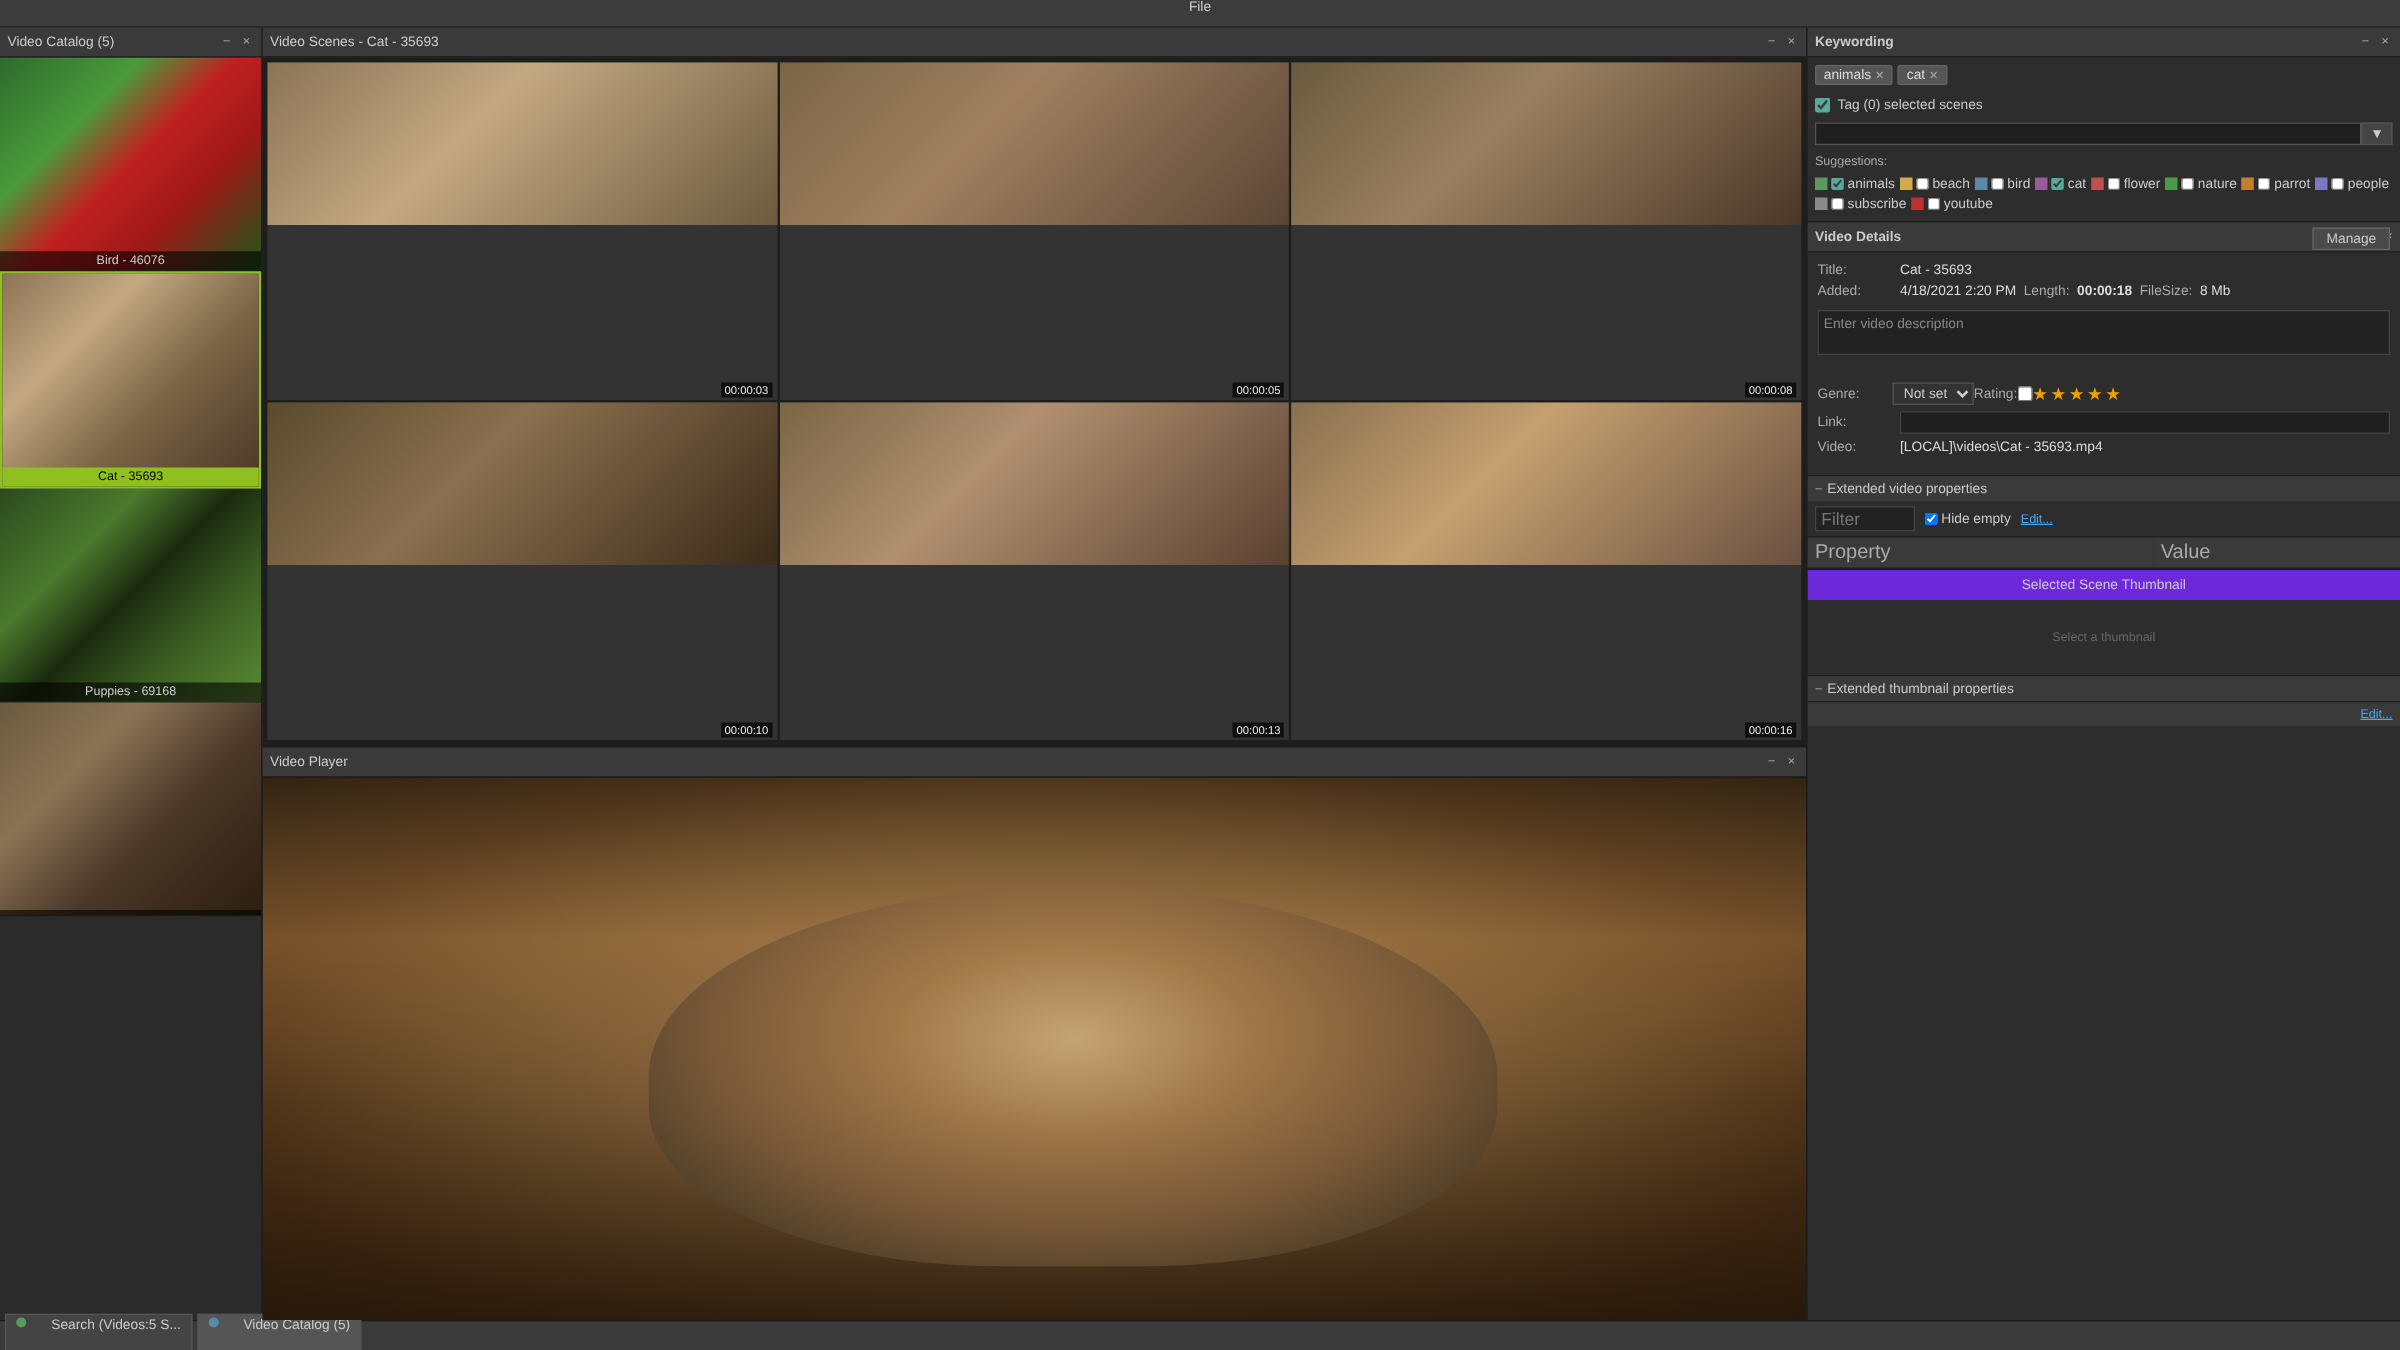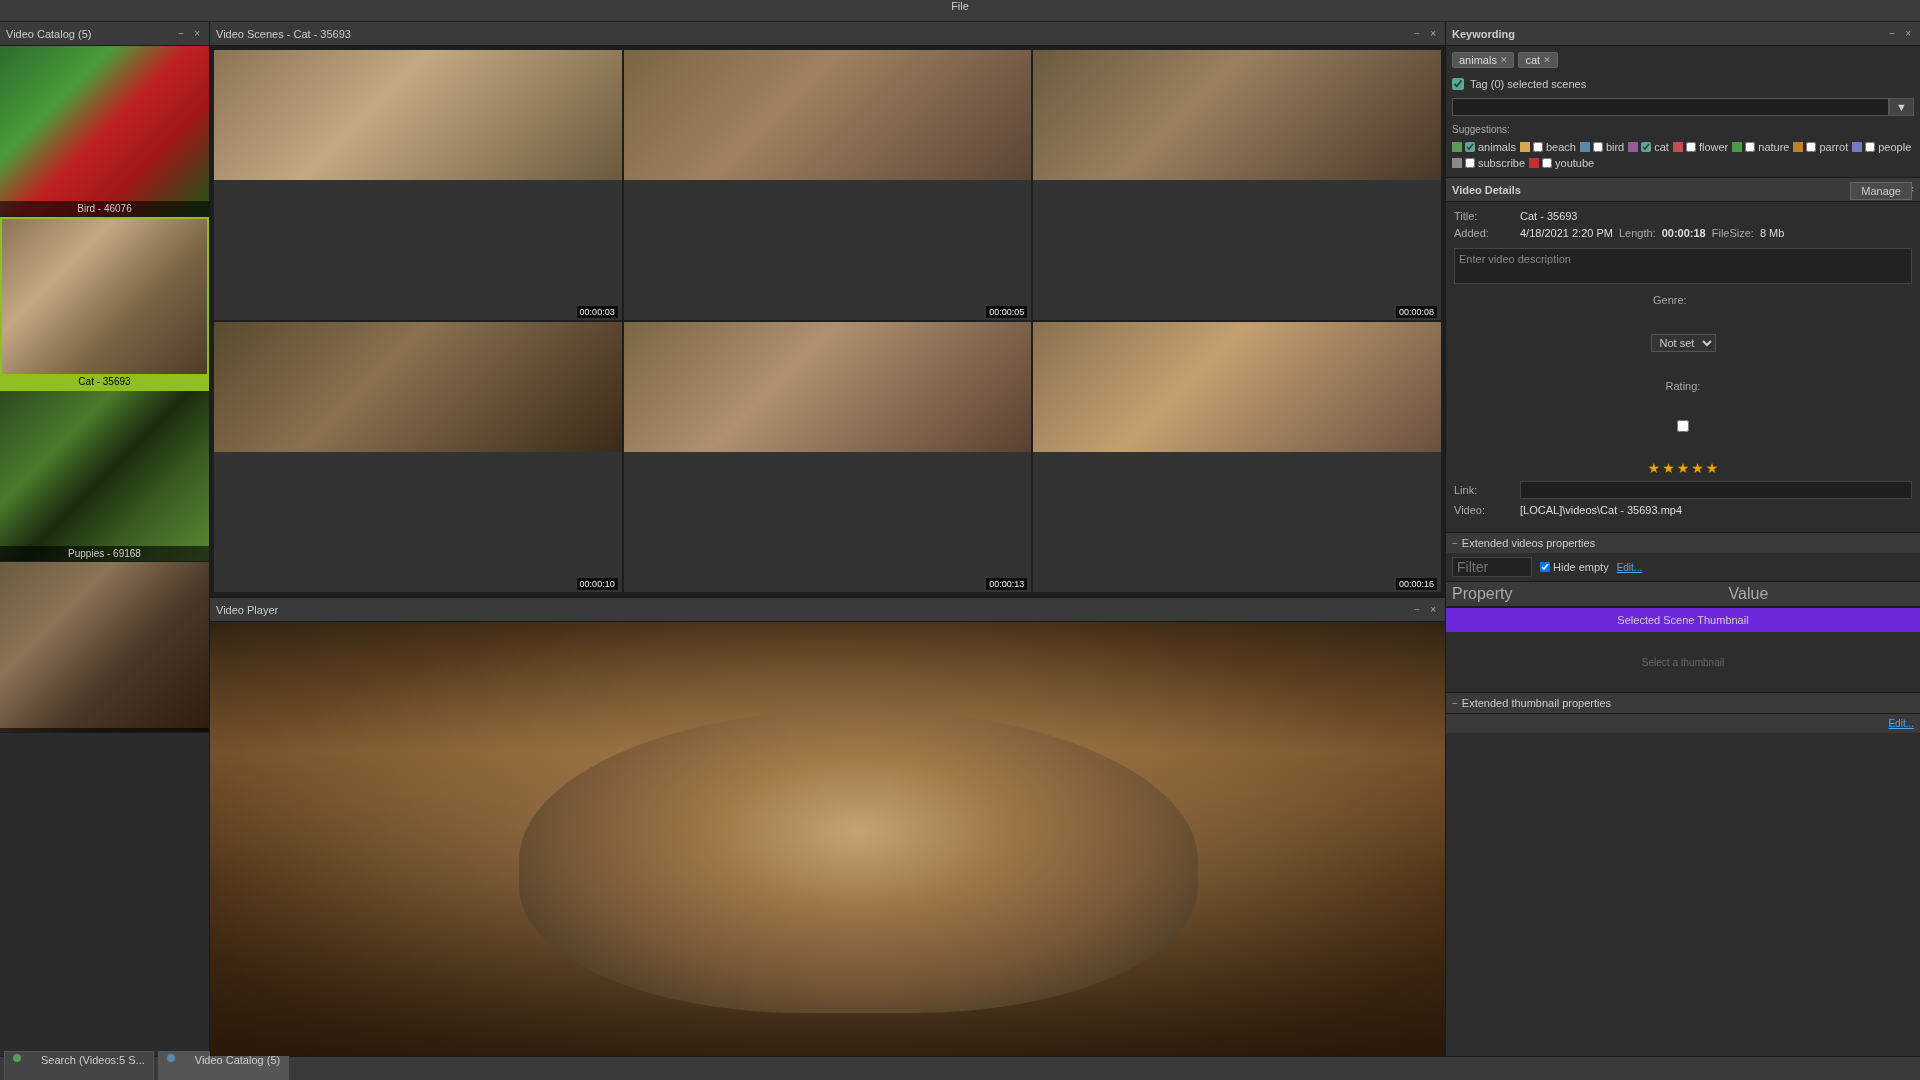--- a/index.html
+++ b/index.html
@@ -74,23 +74,23 @@
     .vd-header { background: #3a3a3a; padding: 4px 6px; display: flex; align-items: center; justify-content: space-between; height: 24px; border-bottom: 1px solid #1a1a1a; }
     .vd-title { color: #ccc; font-weight: bold; }
     .vd-controls { display: flex; gap: 6px; align-items: center; }
     .vd-btn { color: #aaa; cursor: pointer; font-size: 10px; background: none; border: none; }
 
     .vd-content { padding: 8px; }
     .vd-row { display: flex; align-items: baseline; margin-bottom: 5px; gap: 6px; }
     .vd-label { color: #aaa; width: 60px; flex-shrink: 0; }
     .vd-value { color: #ddd; }
 
-    .vd-description { background: #222; border: 1px solid #444; padding: 4px; color: #888; font-size: 10px; min-height: 36px; margin-bottom: 6px; width: 100%; }
-
-    .vd-genre-row { display: flex; align-items: center; gap: 28px; margin-bottom: 5px; flex-direction: column; }
+    .vd-description { background: #222; border: 1px solid #444; padding: 4px; color: #888; font-size: 10px; min-height: 36px; margin-bottom: 18px; width: 100%; }
+
+    .vd-genre-row { display: flex; align-items: center; gap: 0; margin-bottom: 5px; }
     .vd-genre-select { background: #333; border: 1px solid #555; color: #ccc; padding: 1px 4px; font-size: 11px; }
     .vd-rating-stars { display: flex; gap: 2px; }
     .star { color: #f0a000; font-size: 14px; }
 
     .vd-link-row { display: flex; align-items: center; gap: 6px; margin-bottom: 5px; }
     .vd-link-input { flex: 1; background: #1e1e1e; border: 1px solid #444; color: #ddd; padding: 2px 4px; font-size: 11px; }
 
     .vd-video-row { display: flex; align-items: center; gap: 6px; margin-bottom: 8px; }
 
     
@@ -394,21 +394,21 @@
         <div class="vd-video-row">
           <span class="vd-label">Video:</span>
           <span class="vd-value">[LOCAL]\videos\Cat - 35693.mp4</span>
         </div>
       </div>
     </div>
 
     <div class="ext-panel">
       <div class="ext-header">
         <span class="ext-toggle">−</span>
-        <span class="ext-title">Extended videos properties</span>
+        <span class="ext-title">Extended video properties</span>
       </div>
       <div class="ext-toolbar">
         <input type="text" class="ext-filter" placeholder="Filter" style="">
         <label class="ext-hide-empty">
           <input type="checkbox" checked="" style="width: 10px; height: 10px;">
           <span>Hide empty</span>
         </label>
         <button class="ext-edit-btn">Edit...</button>
       </div>
       <table class="ext-table">

